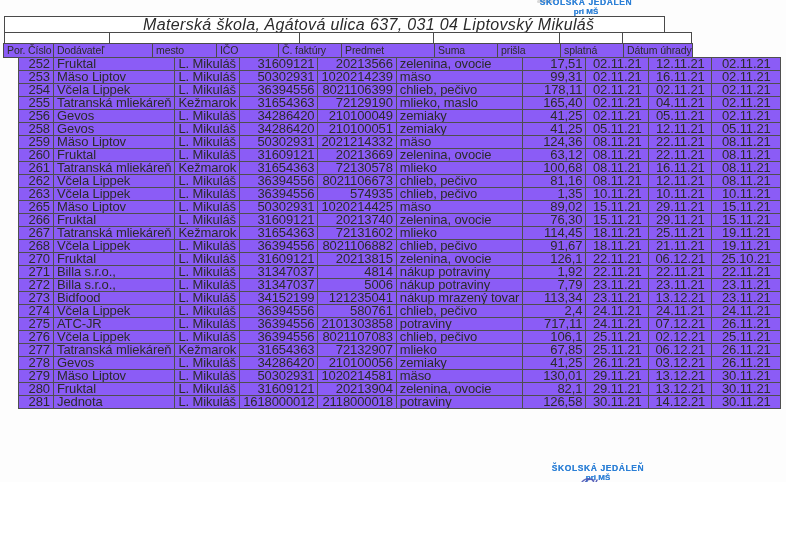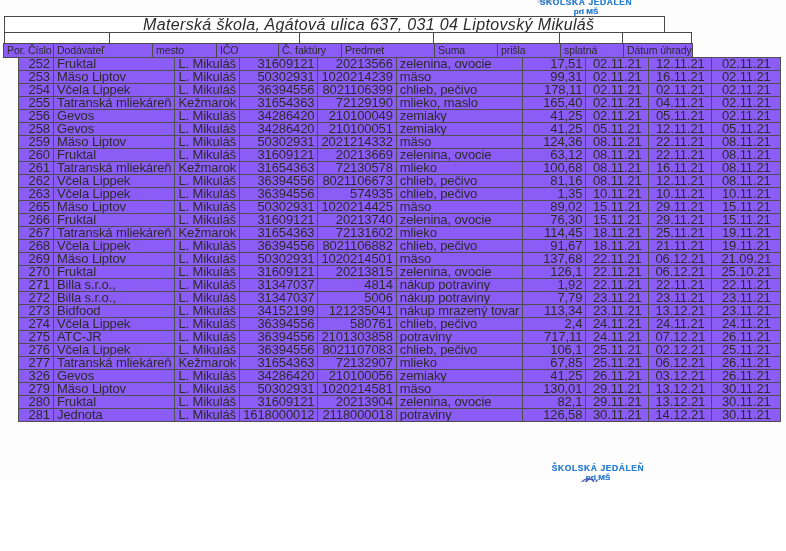--- a/index.html
+++ b/index.html
@@ -289,32 +289,20 @@
           <td class="c2">L. Mikuláš</td>
           <td class="c3">36394556</td>
           <td class="c4">8021106882</td>
           <td class="c5">chlieb, pečivo</td>
           <td class="c6">91,67</td>
           <td class="c7">18.11.21</td>
           <td class="c8">21.11.21</td>
           <td class="c9">19.11.21</td>
         </tr>
         <tr>
-          <td class="c0">269</td>
-          <td class="c1">Mäso Liptov</td>
-          <td class="c2">L. Mikuláš</td>
-          <td class="c3">50302931</td>
-          <td class="c4">1020214501</td>
-          <td class="c5">mäso</td>
-          <td class="c6">137,68</td>
-          <td class="c7">22.11.21</td>
-          <td class="c8">06.12.21</td>
-          <td class="c9">21.09.21</td>
-        </tr>
-        <tr>
           <td class="c0">270</td>
           <td class="c1">Fruktal</td>
           <td class="c2">L. Mikuláš</td>
           <td class="c3">31609121</td>
           <td class="c4">20213815</td>
           <td class="c5">zelenina, ovocie</td>
           <td class="c6">126,1</td>
           <td class="c7">22.11.21</td>
           <td class="c8">06.12.21</td>
           <td class="c9">25.10.21</td>
@@ -397,21 +385,21 @@
           <td class="c2">Kežmarok</td>
           <td class="c3">31654363</td>
           <td class="c4">72132907</td>
           <td class="c5">mlieko</td>
           <td class="c6">67,85</td>
           <td class="c7">25.11.21</td>
           <td class="c8">06.12.21</td>
           <td class="c9">26.11.21</td>
         </tr>
         <tr>
-          <td class="c0">326</td>
+          <td class="c0">278</td>
           <td class="c1">Gevos</td>
           <td class="c2">L. Mikuláš</td>
           <td class="c3">34286420</td>
           <td class="c4">210100056</td>
           <td class="c5">zemiaky</td>
           <td class="c6">41,25</td>
           <td class="c7">26.11.21</td>
           <td class="c8">03.12.21</td>
           <td class="c9">26.11.21</td>
         </tr>

